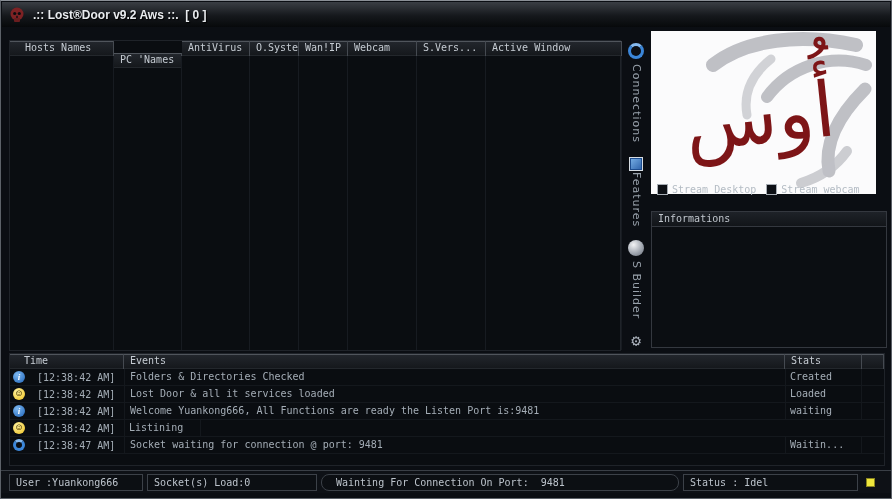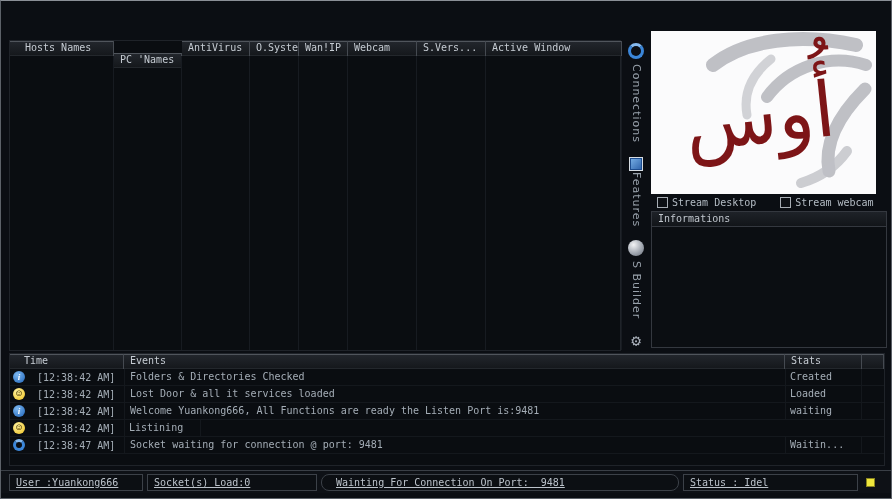--- a/index.html
+++ b/index.html
@@ -41,22 +41,22 @@
   .tab-icon-features { width:14px; height:14px; margin:1px; background:linear-gradient(135deg,#7ab2e8,#2a5fa8);
                        border:1px solid #d7dde3; box-shadow:inset 0 0 0 1px #1d4d8f; }
   .tab-icon-builder { border-radius:50%; background:radial-gradient(circle at 35% 30%, #f2f3f5, #9ba1ab 60%, #686d75); }
   .tab-icon-settings::before { content:'\2699'; font-size:16px; color:#a7aeb8; line-height:16px; display:block; text-align:center; }
 
   
   .logo { position:absolute; left:650px; top:30px; width:225px; height:163px; background:#fbfbfc; }
   .logo svg { width:100%; height:100%; display:block; }
 
   
-  .stream-row { position:absolute; left:656px; top:194px; width:228px; height:14px;
-                display:flex; gap:24px; align-items:center; }
+  .stream-row { position:absolute; left:656px; top:181px; width:228px; height:14px;
+                display:flex; gap:10px; align-items:center; }
   .stream-opt { display:flex; align-items:center; gap:4px; cursor:pointer; }
   .cb { width:11px; height:11px; border:1px solid #a7adb4; background:#0d1015; flex:0 0 11px; }
   .cb-label { font-size:10px; color:#b4bcc4; white-space:nowrap; }
 
   
   .informations { position:absolute; left:650px; top:210px; width:236px; height:137px;
                   border:1px solid #34383f; background:#0b0e12; }
   .info-header { height:15px; border-bottom:1px solid #34383f;
                  background:linear-gradient(#1e2228,#121519);
                  color:#c0c6cd; font-size:10px; line-height:14px; padding-left:6px; }
@@ -81,33 +81,45 @@
                      font-family:"Liberation Serif", serif; line-height:1; }
   .li-smiley { background:radial-gradient(circle at 35% 30%, #fff2a0, #edc11f); }
   .li-smiley::before { content:'\263A'; color:#4a3800; font-size:10px; line-height:1; }
   .li-socket { border:3px solid #3b86d8; border-top-color:#85b9ee; background:transparent; }
 
   
   .statusbar { position:absolute; left:0; right:0; top:469px; height:23px;
                background:#0e1116; border-top:1px solid #3a3f46; }
   .sb-cell { position:absolute; top:3px; height:17px; border:1px solid #3c4148;
              background:#0c0f13; color:#bcc3cb; font-size:10px; line-height:15px;
-             padding-left:6px; white-space:pre; overflow:hidden;text-decoration:underline; }
+             padding-left:6px; white-space:pre; overflow:hidden; }
   .sb-user    { left:8px;   width:134px; }
   .sb-sockets { left:146px; width:170px; }
   .sb-waiting { left:320px; width:358px; padding-left:14px;border-radius:8px; }
   .sb-status  { left:682px; width:175px; }
   .led { position:absolute; right:16px; top:7px; width:9px; height:9px;
          background:#efe73c; border:1px solid #8a841f; }
 </style>
 </head>
 <body>
 
 <div class="window">
 
+  <div class="titlebar">
+    <span class="app-icon">
+      <svg viewBox="0 0 18 18">
+        <circle cx="9" cy="8" r="6.5" fill="#7e2224"></circle>
+        <rect x="6" y="12" width="6" height="4" rx="1" fill="#6b1d1f"></rect>
+        <circle cx="6.7" cy="7.5" r="1.6" fill="#0b0d10"></circle>
+        <circle cx="11.3" cy="7.5" r="1.6" fill="#0b0d10"></circle>
+        <rect x="8.3" y="9.8" width="1.4" height="2.2" fill="#0b0d10"></rect>
+      </svg>
+    </span>
+    <span class="title">.:: Lost®Door v9.2 Aws ::.  [ 0 ]</span>
+  </div>
 
   <div class="hosts">
     <div class="hosts-header" id="hosts-header">
         <div class="hcol" style="width: 104px;">Hosts Names</div>
         <div class="hcol" style="width: 68px; margin-top: 12px;">PC 'Names</div>
         <div class="hcol" style="width: 68px;">AntiVirus</div>
         <div class="hcol" style="width: 49px;">O.System</div>
         <div class="hcol" style="width: 49px;">Wan!IP</div>
         <div class="hcol" style="width: 69px;">Webcam</div>
         <div class="hcol" style="width: 69px;">S.Vers...</div>

